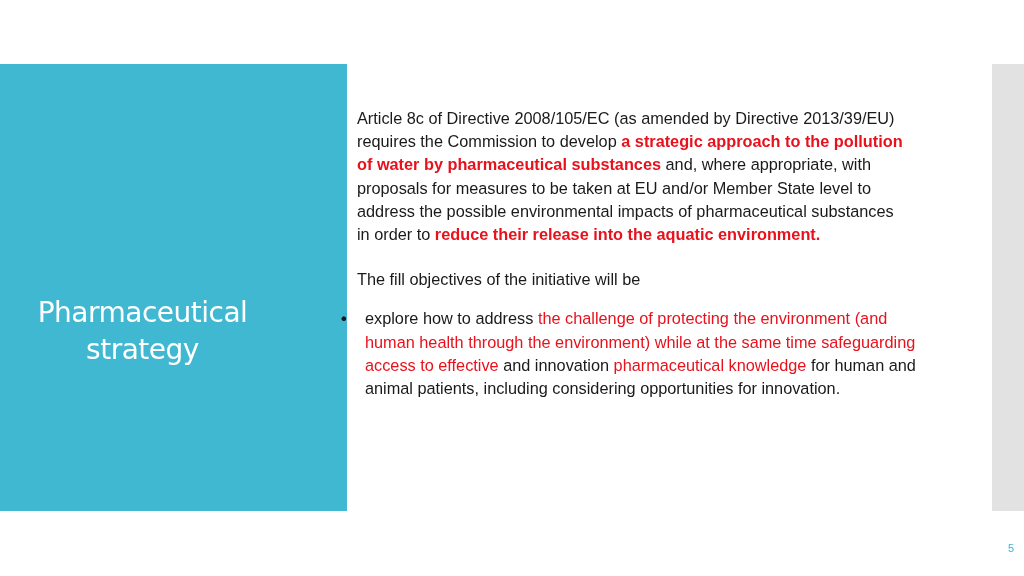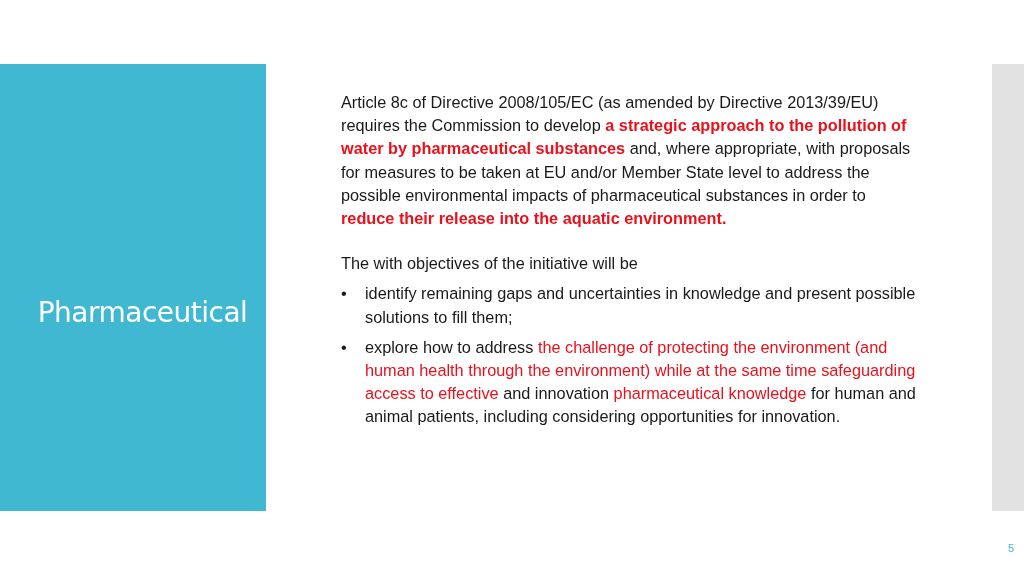--- a/index.html
+++ b/index.html
@@ -14,24 +14,23 @@
     .slide {
       position: relative;
       width: 1024px;
       height: 576px;
       background: #ffffff;
     }
     .left-panel {
       position: absolute;
       left: 0;
       top: 64px;
-      width: 242px;
+      width: 347px;
       height: 447px;
       background: #41b8d2;
-      padding-left: 24px;
     }
     .title {
       position: absolute;
       left: 0;
       top: 230px;
       width: 285px;
       text-align: center;
       color: #ffffff;
       font-family: "DejaVu Sans", sans-serif;
       font-size: 28px;
@@ -50,21 +49,21 @@
       position: absolute;
       left: 341px;
       top: 91px;
       width: 580px;
       color: #1a1a1a;
       font-family: "Liberation Sans", sans-serif;
       font-size: 16.3px;
       line-height: 23.2px;
     }
     .content p {
-      margin: 0;
+      margin: 16px;
     }
     .para1 {
       margin-bottom: 22px !important;
     }
     .red-bold {
       color: #e8111c;
       font-weight: bold;
     }
     .red {
       color: #e8111c;
@@ -97,36 +96,36 @@
     }
   </style>
 </head>
 <body>
 
 <div class="slide">
 
   <div class="left-panel">
     <div class="title">
       <span>Pharmaceutical</span><br>
+      <span>strategy</span>
     </div>
   </div>
 
   <div class="right-strip"></div>
 
   <div class="content">
     <p class="para1">
       <span>Article 8c of Directive 2008/105/EC (as amended by Directive 2013/39/EU) requires the Commission to develop </span><span class="red-bold">a strategic approach to the pollution of water by pharmaceutical substances</span><span> and, where appropriate, with proposals for measures to be taken at EU and/or Member State level to address the possible environmental impacts of pharmaceutical substances in order to </span><span class="red-bold">reduce their release into the aquatic environment.</span>
     </p>
 
-    <p>The with objectives of the initiative will be</p>
+    <p>The fill objectives of the initiative will be</p>
 
     <ul class="objectives">
       <li>
         <span class="bullet">•</span>
-        <span>identify remaining gaps and uncertainties in knowledge and present possible solutions to fill them;</span>
       </li>
       <li>
         <span class="bullet">•</span>
         <span>explore how to address </span><span class="red">the challenge of protecting the environment (and human health through the environment) while at the same time safeguarding access to effective</span><span> and innovation </span><span class="red">pharmaceutical knowledge</span><span> for human and animal patients, including considering opportunities for innovation.</span>
       </li>
     </ul>
   </div>
 
   <div class="page-number">5</div>
 

